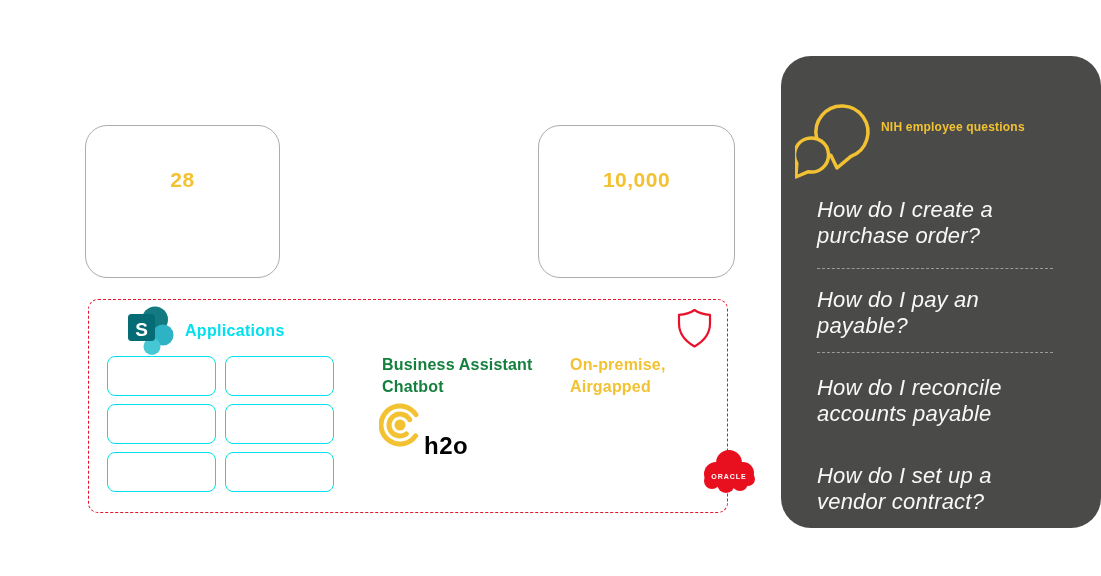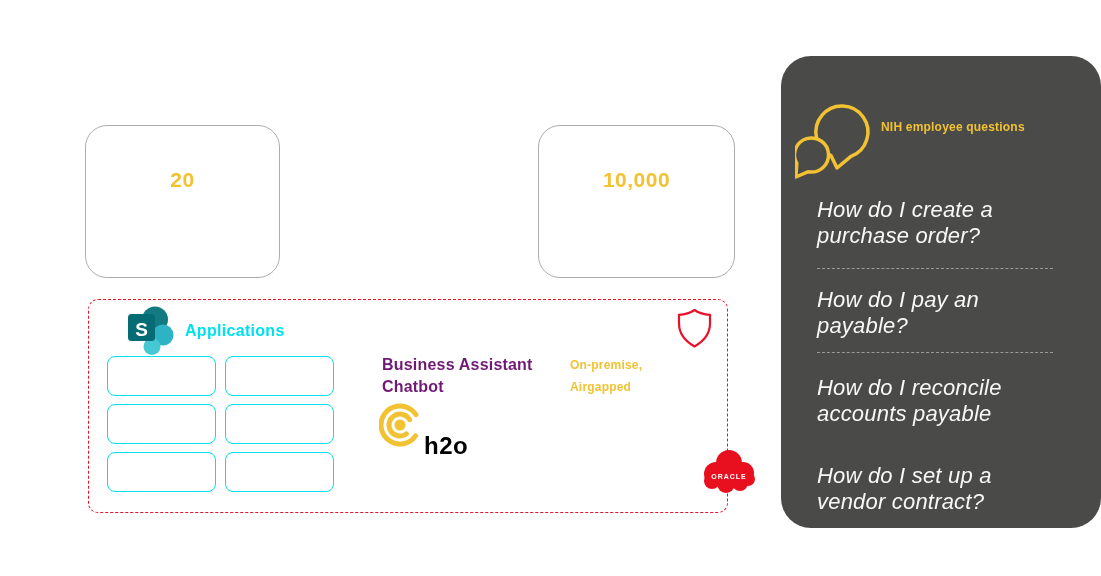--- a/index.html
+++ b/index.html
@@ -40,25 +40,25 @@
     position: absolute; left: 107px; top: 356px;
     display: grid; grid-template-columns: 109px 109px;
     grid-auto-rows: 40px; column-gap: 9px; row-gap: 8px;
   }
   .app-slot {
     border: 1.5px solid #00E0EF; border-radius: 8px; background: #fff;
   }
   .chatbot-label {
     position: absolute; left: 382px; top: 354px; width: 180px;
     font-size: 16px; font-weight: 800; line-height: 22px;
-    color: #701a75; letter-spacing: 0.2px;
+    color: #15803d; letter-spacing: 0.2px;
   }
   .deploy-label {
     position: absolute; left: 570px; top: 354px; width: 122px;
-    font-size: 12px; font-weight: 800; line-height: 22px;
+    font-size: 16px; font-weight: 800; line-height: 22px;
     color: #F2C233; letter-spacing: 0.2px;
   }
   .h2o-logo { position: absolute; left: 379px; top: 400px; }
   .h2o-text {
     position: absolute; left: 424px; top: 432px;
     font-size: 24px; font-weight: 600; color: #000000; letter-spacing: 0.5px;
   }
   .shield-wrap { position: absolute; left: 677px; top: 308px; }
   .oracle-wrap { position: absolute; left: 698px; top: 448px; }
 
@@ -88,21 +88,21 @@
   }
   .sep1 { top: 212px; }
   .sep2 { top: 296px; }
 </style>
 </head>
 <body>
 
 <div class="canvas">
 
   <div class="stat-box b1">
-    <div class="stat-value">20</div>
+    <div class="stat-value">28</div>
   </div>
   <div class="stat-box b3">
     <div class="stat-value">10,000</div>
   </div>
 
   <div class="platform-box"></div>
 
   <span class="sp-icon">
     <svg width="46" height="50" viewBox="0 0 46 50">
       <circle cx="27" cy="13.5" r="13" fill="#147A82"></circle>

